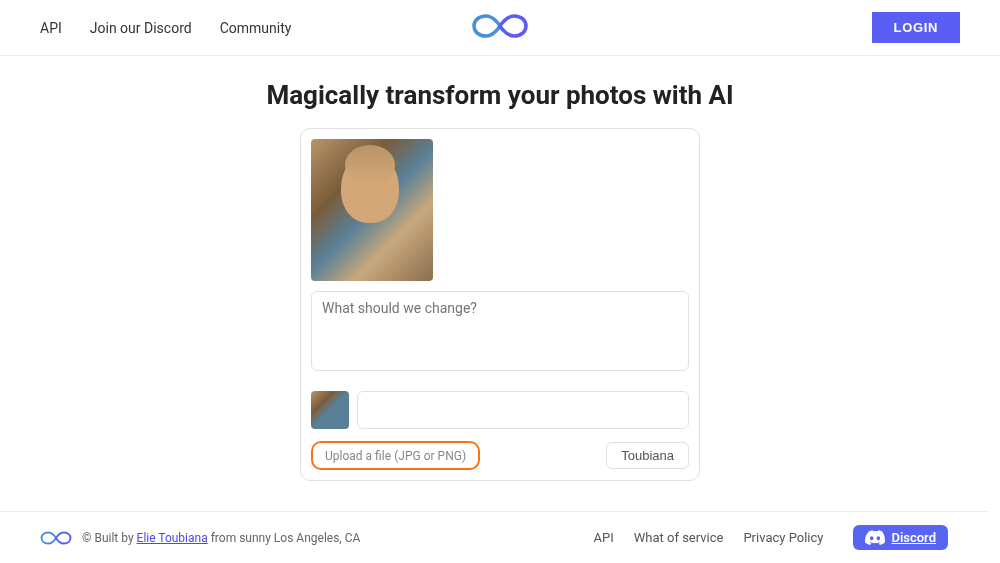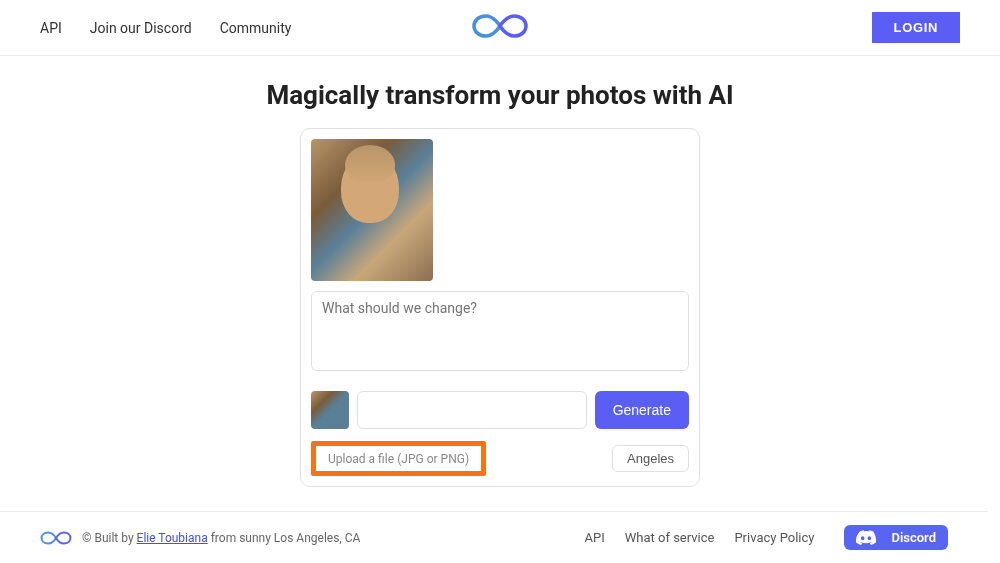--- a/index.html
+++ b/index.html
@@ -169,22 +169,22 @@
       white-space: nowrap;
     }
 
     .upload-row {
       display: flex;
       justify-content: space-between;
       align-items: center;
       padding: 2px 10px 10px 10px;
     }
     .upload-label {
-      border: 5px solid #f97316;
-      border-radius: 2px;
+      border: 2px solid #f97316;
+      border-radius: 10px;
       padding: 5px 12px;
       font-size: 13px;
       color: #555;
       cursor: pointer;
     }
     .upload-label span {
       color: #888;
       font-size: 12px;
     }
     .advanced-btn {
@@ -239,28 +239,29 @@
       cursor: pointer;
     }
     .footer-right {
       display: flex;
       align-items: center;
       margin-left: 30px;
     }
     .discord-badge {
       display: flex;
       align-items: center;
-      gap: 15px;
+      gap: 6px;
       background: #5865F2;
       color: #fff;
       border-radius: 6px;
       padding: 5px 12px;
       font-size: 13px;
       font-weight: 600;
       cursor: pointer;
+      text-decoration: underline;
     }
   </style>
 </head>
 <body>
 
 <header>
   <nav class="nav-left">
     <a class="nav-link">API</a>
     <a class="nav-link">Join our Discord</a>
     <a class="nav-link">Community</a>
@@ -288,29 +289,28 @@
       <div class="painting-placeholder"></div>
     </div>
 
     <div class="prompt-area">
       <textarea class="prompt-textarea" placeholder="What should we change?" style=""></textarea>
     </div>
 
     <div class="bottom-row">
       <div class="thumb-preview"></div>
       <input type="text" class="prompt-input" style="">
-      <button class="generate-btn">Generate</button>
     </div>
 
     <div class="upload-row">
       <div class="upload-label">
         <span>Upload a file</span>
         <span>(JPG or PNG)</span>
       </div>
-      <button class="advanced-btn">Angeles</button>
+      <button class="advanced-btn">Toubiana</button>
     </div>
   </div>
 </main>
 
 <footer>
   <div class="footer-left">
     <svg class="footer-logo" viewBox="0 0 56 36" fill="none" xmlns="http://www.w3.org/2000/svg">
       <path d="M28 18 C28 18 22 8 14 8 C6 8 2 13 2 18 C2 23 6 28 14 28 C22 28 28 18 28 18Z" fill="none" stroke="#4a90d9" stroke-width="3.5" stroke-linecap="round"></path>
       <path d="M28 18 C28 18 34 28 42 28 C50 28 54 23 54 18 C54 13 50 8 42 8 C34 8 28 18 28 18Z" fill="none" stroke="#5b5ef4" stroke-width="3.5" stroke-linecap="round"></path>
     </svg>

